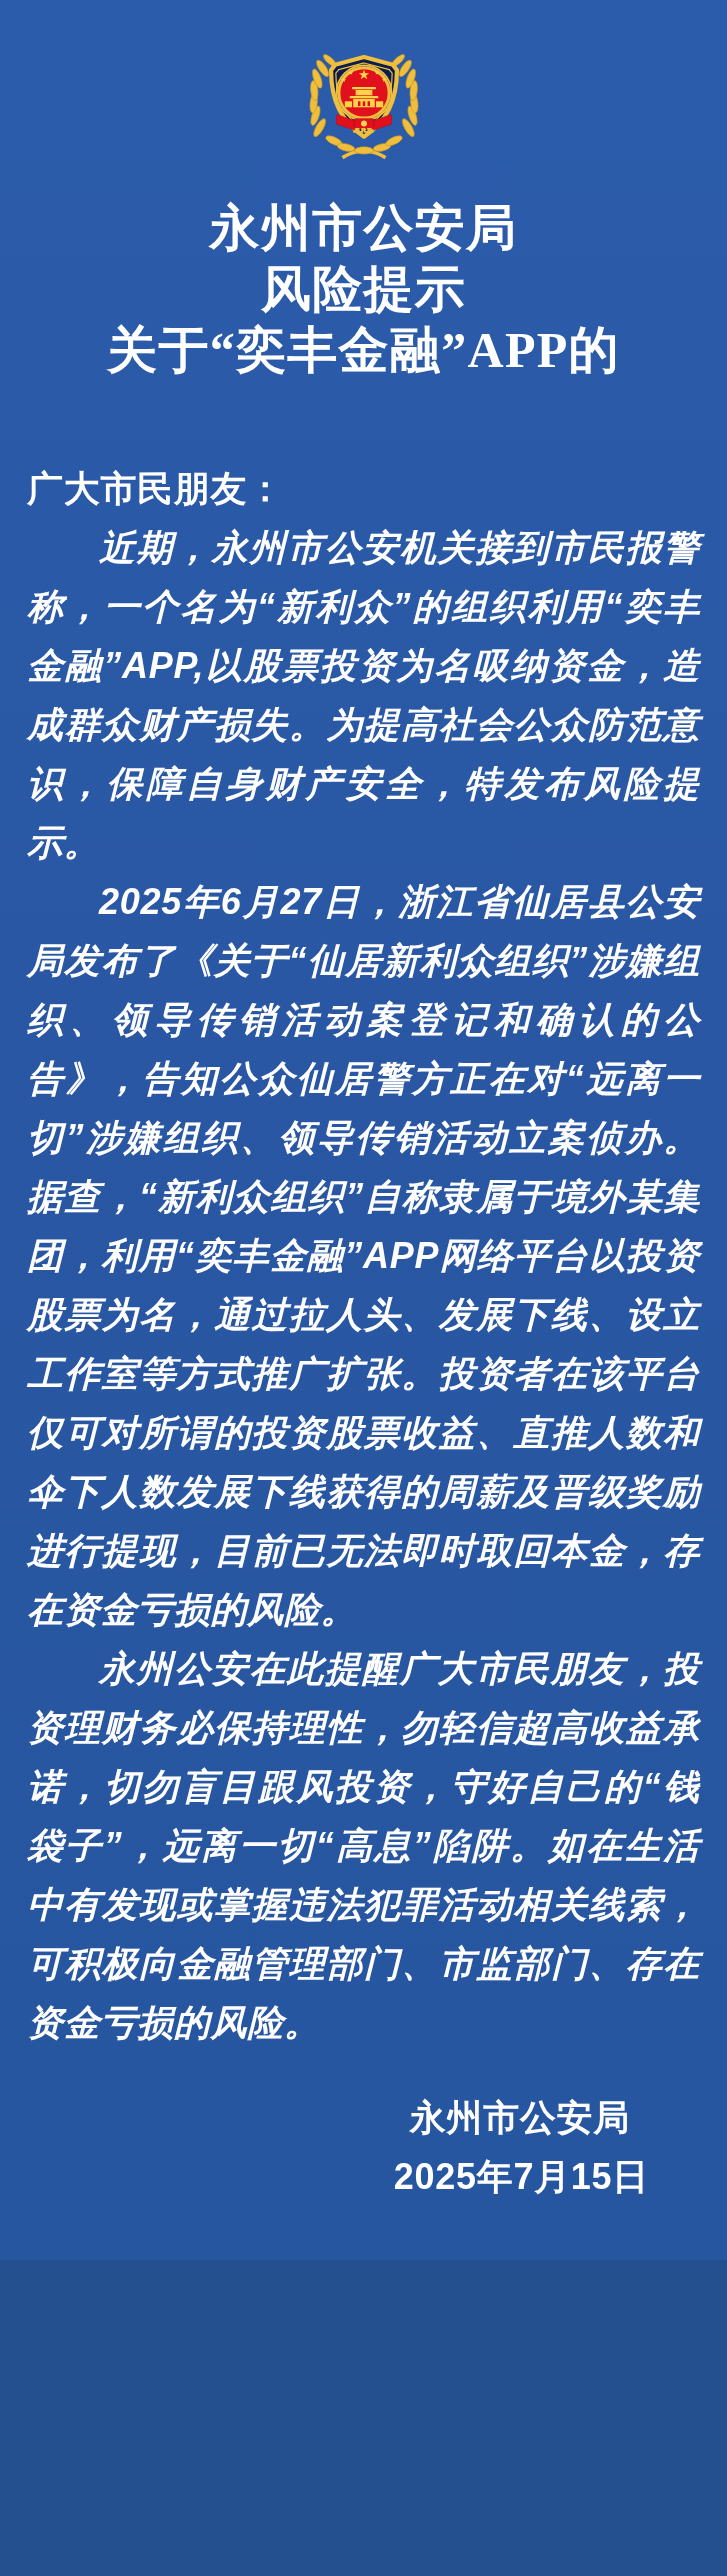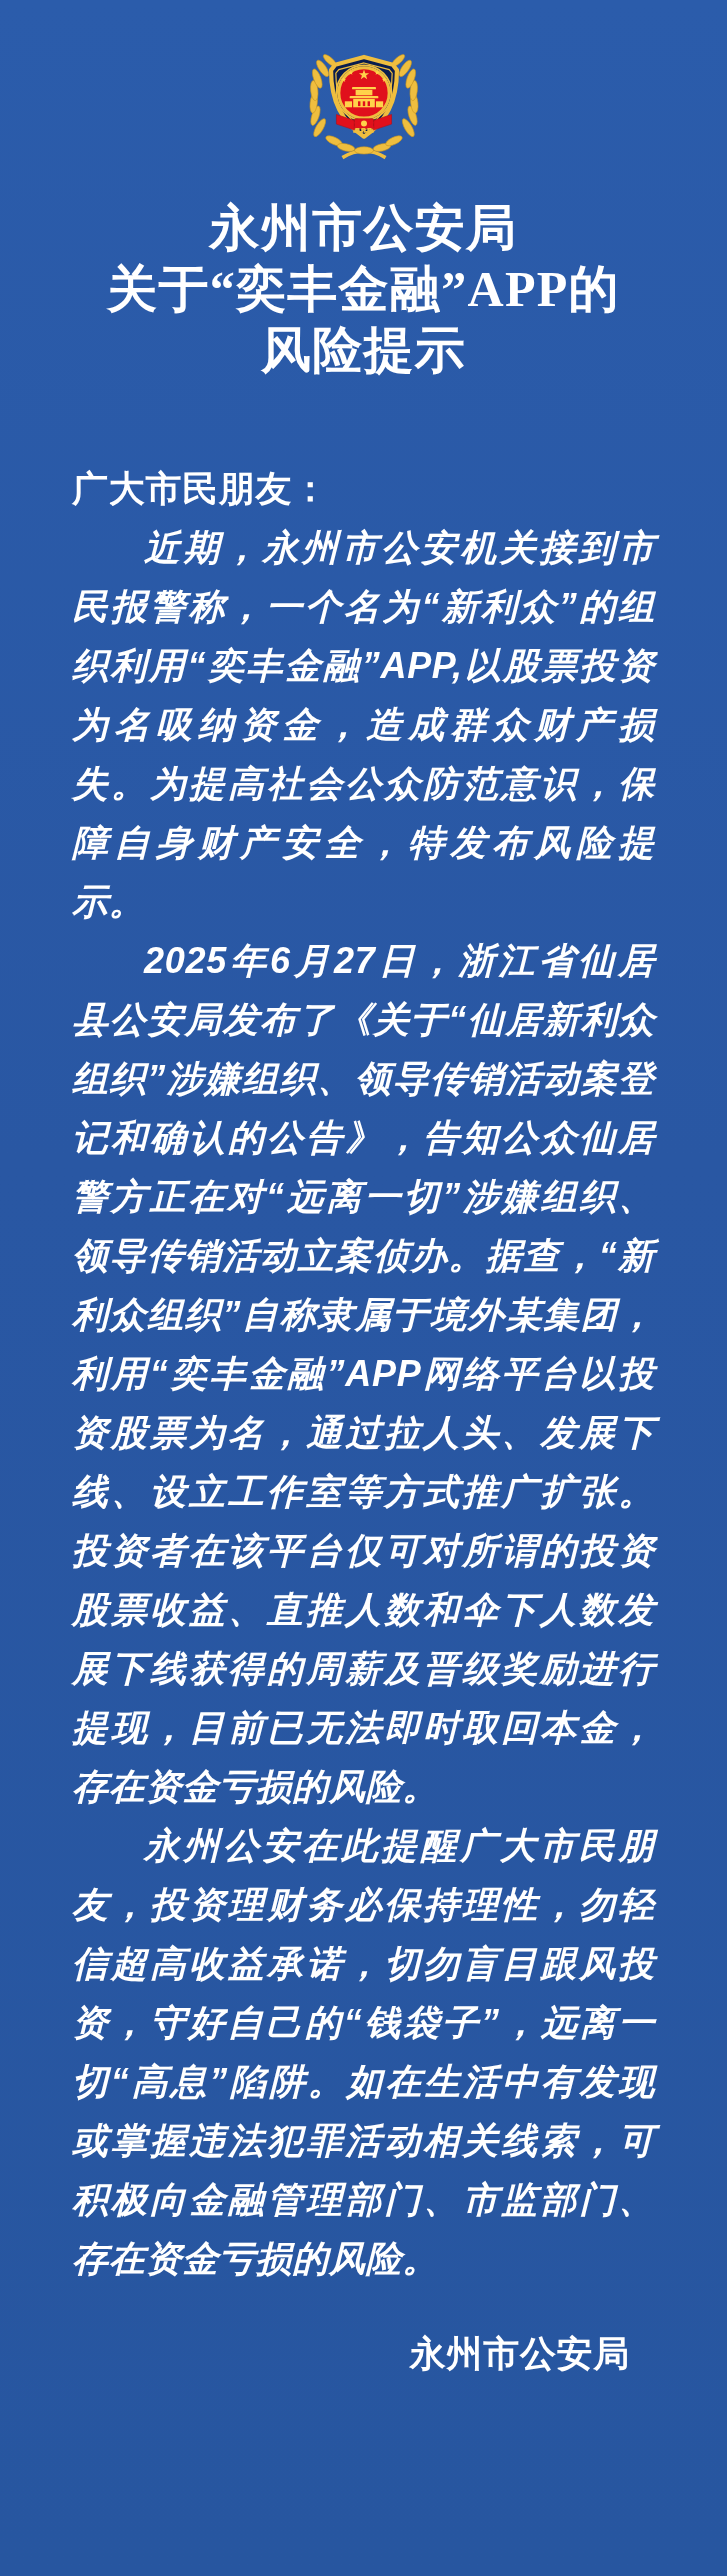--- a/index.html
+++ b/index.html
@@ -4,21 +4,21 @@
 <style>
   html, body { margin: 0; padding: 0; }
   body {
     width: 727px;
     background: #24508f;
     font-family: "Liberation Sans", sans-serif;
   }
   .page {
     position: relative;
     width: 727px;
-    height: 2576px;
+    height: 2260px;
     overflow: hidden;
     background: linear-gradient(180deg, #2b5cab 0%, #2957a3 45%, #2756a0 100%);
     color: #ffffff;
   }
   .badge-wrap {
     padding-top: 39px;
     display: flex;
     justify-content: center;
     height: 129px;
   }
@@ -26,21 +26,21 @@
     margin: 30px 27px 0;
     text-align: center;
     font-family: "Liberation Serif", serif;
     font-weight: 700;
     font-size: 50px;
     line-height: 61px;
     letter-spacing: 1.3px;
   }
   .title .title-line { display: block; }
   .body-text {
-    margin: 78px 72px 0;
+    margin: 78px 27px 0;
     font-size: 36px;
     line-height: 59px;
     font-weight: 700;
     letter-spacing: 0.7px;
     text-align: justify;
     text-justify: inter-character;
   }
   .body-text p { margin: 0; }
   .para { text-indent: 2em; font-style: italic; }
   .salutation { text-indent: 0; }
@@ -120,29 +120,30 @@
         <rect x="94" y="133" width="32" height="17" rx="2"></rect>
       </g>
       <circle cx="110" cy="141" r="5" fill="#FFD24A"></circle>
 
       <path d="M92 155 h5 v-5 h4 v5 h6 v-5 h4 v5 h6 v-5 h4 v5 h5" fill="none" stroke="#EFBE3F" stroke-width="3"></path>
     </svg>
   </div>
 
   <h1 class="title">
     <span class="title-line">永州市公安局</span>
+    <span class="title-line">风险提示</span>
     <span class="title-line">关于“奕丰金融”APP的</span>
-    <span class="title-line">风险提示</span>
   </h1>
 
   <div class="body-text">
     <p class="salutation">广大市民朋友：</p>
     <p class="para">近期，永州市公安机关接到市民报警称，一个名为“新利众”的组织利用“奕丰金融”APP,以股票投资为名吸纳资金，造成群众财产损失。为提高社会公众防范意识，保障自身财产安全，特发布风险提示。</p>
     <p class="para">2025年6月27日，浙江省仙居县公安局发布了《关于“仙居新利众组织”涉嫌组织、领导传销活动案登记和确认的公告》，告知公众仙居警方正在对“远离一切”涉嫌组织、领导传销活动立案侦办。据查，“新利众组织”自称隶属于境外某集团，利用“奕丰金融”APP网络平台以投资股票为名，通过拉人头、发展下线、设立工作室等方式推广扩张。投资者在该平台仅可对所谓的投资股票收益、直推人数和伞下人数发展下线获得的周薪及晋级奖励进行提现，目前已无法即时取回本金，存在资金亏损的风险。</p>
     <p class="para">永州公安在此提醒广大市民朋友，投资理财务必保持理性，勿轻信超高收益承诺，切勿盲目跟风投资，守好自己的“钱袋子”，远离一切“高息”陷阱。如在生活中有发现或掌握违法犯罪活动相关线索，可积极向金融管理部门、市监部门、存在资金亏损的风险。</p>
   </div>
 
   <div class="signature">
     <div class="sig-org">永州市公安局</div>
+    <div class="sig-date">2025年7月15日</div>
   </div>
 
 </div>
 
 
 </body></html>

